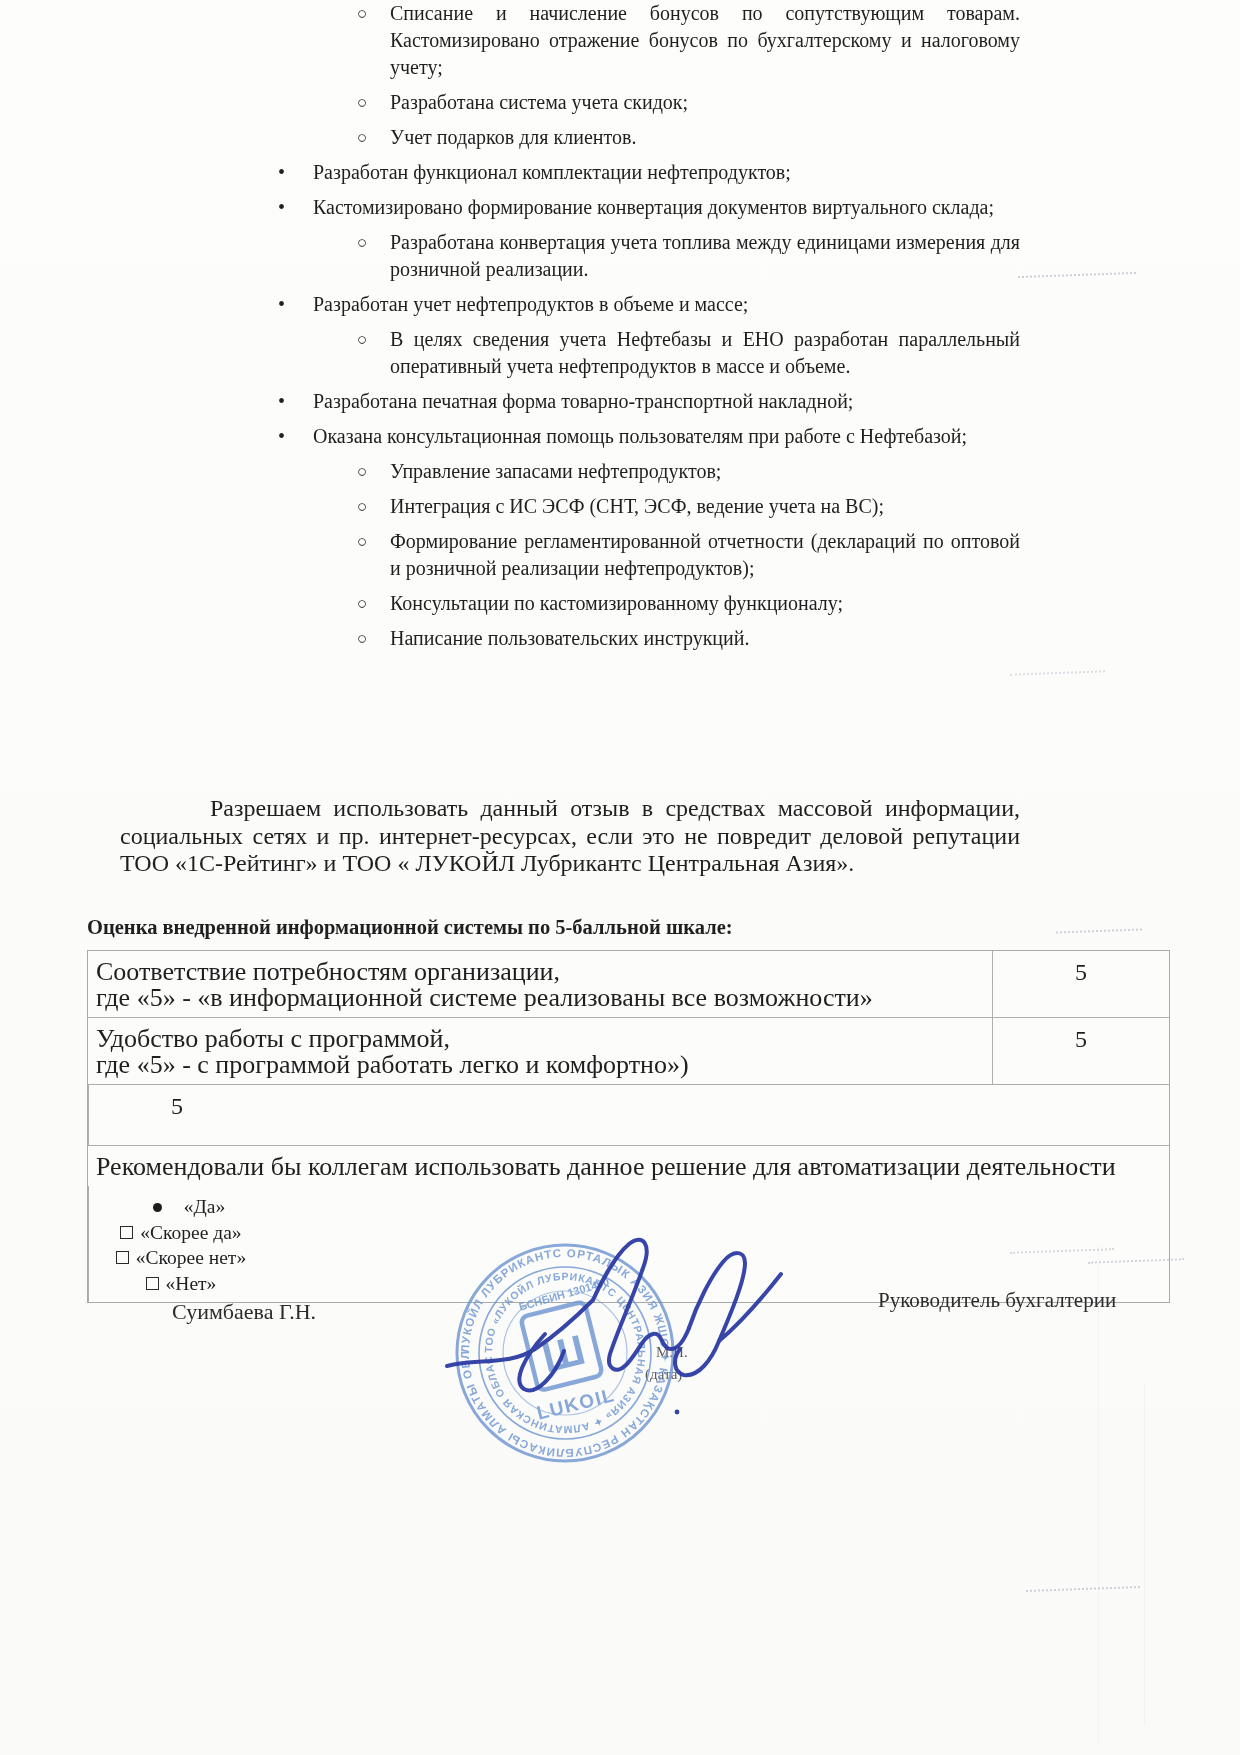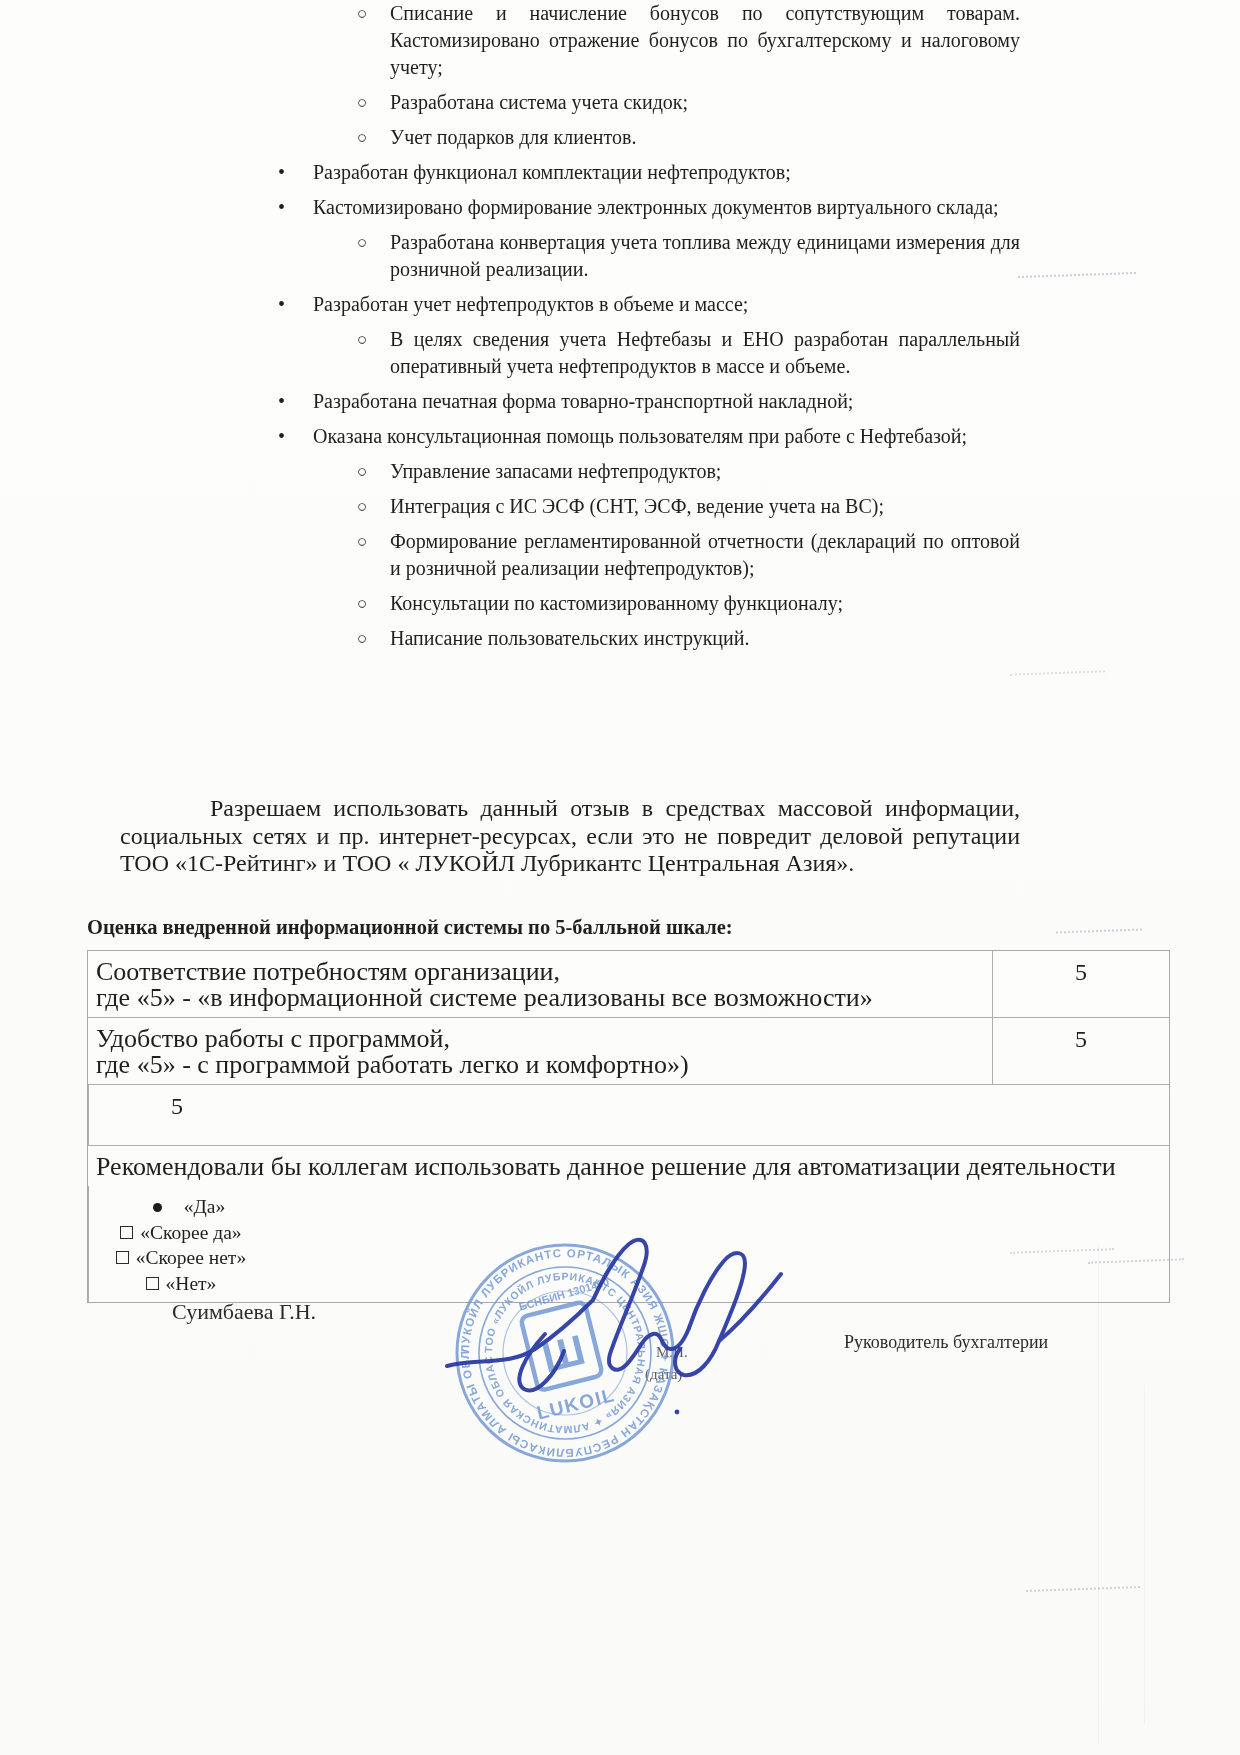--- a/index.html
+++ b/index.html
@@ -33,21 +33,21 @@
   .c2{width:177px;border-left:1px solid #aeaeae;box-sizing:border-box;
       font-size:24px;text-align:center;padding-top:8px;}
   .c2.opts{font-size:19.5px;text-align:center;padding:8px 4px 6px 12px;line-height:25.5px;}
   .opt{white-space:nowrap;}
   .opt .box{display:inline-block;width:11px;height:11px;border:1.5px solid #2a2a2a;
             margin-right:7px;vertical-align:0px;}
   .opt .dot{display:inline-block;width:9px;height:9px;border-radius:50%;background:#1c1c1c;
             margin:0 22px 0 16px;vertical-align:1px;}
   
   .sig-name{position:absolute;left:172px;top:1299px;font-size:22px;color:#2b2b2b;}
-  .sig-title{position:absolute;left:844px;top:1288px;font-size:18px;color:#2b2b2b;margin-top:44px;}
+  .sig-title{position:absolute;left:878px;top:1288px;font-size:21px;color:#2b2b2b;}
   .mp{position:absolute;left:656px;top:1344px;font-size:15px;color:#5d5d60;}
   .data-lbl{position:absolute;left:645px;top:1366px;font-size:15px;color:#5d5d60;}
   .stamp{position:absolute;left:452px;top:1240px;width:226px;height:226px;opacity:.82;}
   .sign{position:absolute;left:425px;top:1216px;width:370px;height:205px;}
   
   .smudge{position:absolute;border-top:2px dotted rgba(115,115,145,.38);
           transform:rotate(-2deg);}
   .scanline{position:absolute;width:1px;background:#5a6070;opacity:.05;}
 </style>
 </head>
@@ -67,21 +67,21 @@
       <div class="li sub">
         <span class="mk">○</span>
         <span class="tx">Учет подарков для клиентов.</span>
       </div>
       <div class="li main">
         <span class="mk">•</span>
         <span class="tx">Разработан функционал комплектации нефтепродуктов;</span>
       </div>
       <div class="li main">
         <span class="mk">•</span>
-        <span class="tx">Кастомизировано формирование электронных документов виртуального склада;</span>
+        <span class="tx">Кастомизировано формирование конвертация документов виртуального склада;</span>
       </div>
       <div class="li sub">
         <span class="mk">○</span>
         <span class="tx">Разработана конвертация учета топлива между единицами измерения для розничной реализации.</span>
       </div>
       <div class="li main">
         <span class="mk">•</span>
         <span class="tx">Разработан учет нефтепродуктов в объеме и массе;</span>
       </div>
       <div class="li sub">

